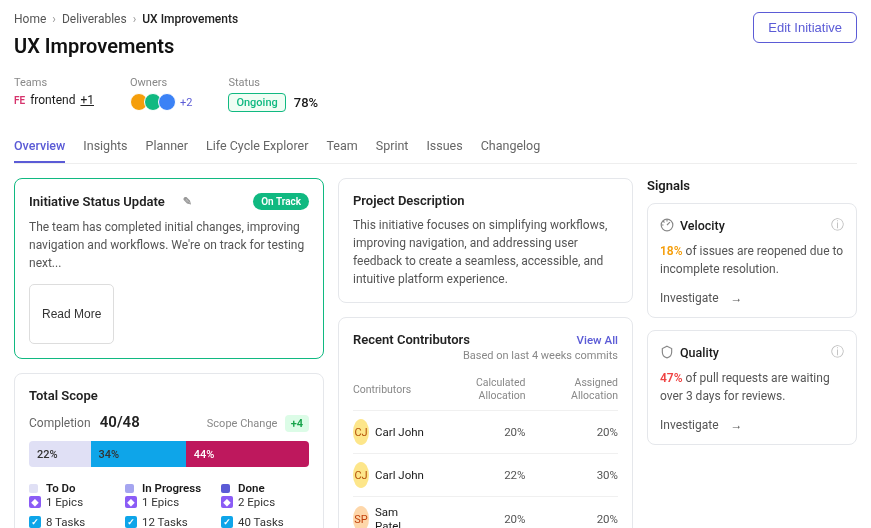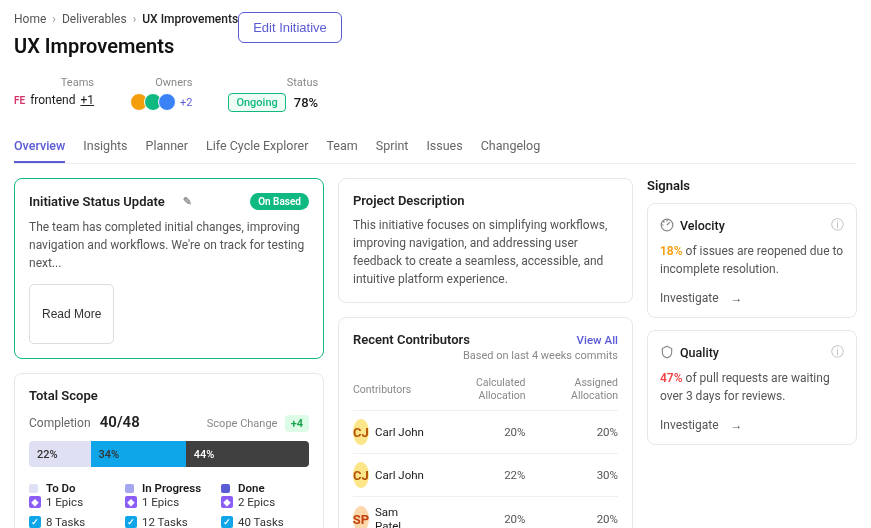--- a/index.html
+++ b/index.html
@@ -1,27 +1,27 @@
 <!DOCTYPE html>
 <html><head>
 <meta charset="utf-8">
 <style>
   * { box-sizing: border-box; margin: 0; padding: 0; }
   body { font-family: -apple-system, BlinkMacSystemFont, "Segoe UI", Roboto, sans-serif; background: #fff; color: #1a1a1a; font-size: 13px; width: 871px; height: 528px; overflow: hidden; padding: 12px 14px; }
   
-  .top-row { display: flex; align-items: flex-start; }
+  .top-row { display: flex; justify-content: space-between; align-items: flex-start; }
   .breadcrumb { display: flex; align-items: center; gap: 6px; font-size: 12px; color: #555; margin-bottom: 8px; }
   .breadcrumb .sep { color: #999; }
   .breadcrumb span[data-interactable="true"] { cursor: pointer; }
   .breadcrumb span.current { color: #222; font-weight: 500; }
   .page-title { font-size: 20px; font-weight: 600; color: #111; margin-bottom: 18px; }
   .edit-btn { border: 1px solid #5b5bd6; color: #5b5bd6; background: #fff; border-radius: 6px; padding: 7px 14px; font-size: 13px; font-weight: 500; cursor: pointer; }
   
   .meta-row { display: flex; gap: 36px; align-items: flex-start; margin-bottom: 20px; }
-  .meta-block .meta-label { font-size: 11px; color: #888; margin-bottom: 4px; text-align: right; }
+  .meta-block .meta-label { font-size: 11px; color: #888; margin-bottom: 4px; }
   .teams-val { display: flex; align-items: center; gap: 5px; font-size: 12px; }
   .team-badge { font-size: 10px; font-weight: 600; color: #d6336c; }
   .team-more { text-decoration: underline; color: #222; cursor:pointer; }
   .owners-val { display: flex; align-items: center; gap: 4px; }
   .avatars { display: flex; }
   .avatars .av { width: 18px; height: 18px; border-radius: 50%; border: 1.5px solid #fff; margin-left: -4px; }
   .avatars .av:first-child { margin-left: 0; }
   .av1 { background: #f59e0b; }
   .av2 { background: #10b981; }
   .av3 { background: #3b82f6; }
@@ -50,21 +50,21 @@
   
   .scope-row { display: flex; justify-content: space-between; align-items: baseline; margin: 10px 0 10px; }
   .completion-label { font-size: 12px; color: #666; }
   .completion-val { font-size: 15px; font-weight: 600; color: #222; margin-left: 6px; }
   .scope-change-label { font-size: 11px; color: #888; }
   .scope-change-badge { background: #dcfce7; color: #16a34a; font-size: 11px; font-weight: 600; padding: 2px 6px; border-radius: 4px; margin-left: 4px; }
   .prog-bar { display: flex; height: 26px; border-radius: 4px; overflow: hidden; margin-bottom: 14px; }
   .seg { display: flex; align-items: center; padding-left: 8px; font-size: 11px; font-weight: 500; color: #333; }
   .seg.todo { background: #e0e0f5; width: 22%; }
   .seg.prog { background: #0ea5e9; width: 34%; }
-  .seg.done { background: #404040; color: #fff; width: 44%; }
+  .seg.done { background: #be185d; color: #fff; width: 44%; }
   .scope-cols { display: flex; gap: 8px; }
   .scope-col { flex: 1; }
   .scope-col-head { display: flex; align-items: center; gap: 8px; font-size: 11.5px; font-weight: 600; }
   .sq { width: 9px; height: 9px; border-radius: 2px; }
   .sq.todo { background: #e0e0f5; }
   .sq.prog { background: #a5a5f0; }
   .sq.done { background: #5b5bd6; }
   .scope-item { display: flex; align-items: center; gap: 5px; font-size: 11.5px; color: #333; margin-bottom: 6px; }
   .ico { width: 12px; height: 12px; border-radius: 2px; display: inline-flex; align-items: center; justify-content: center; font-size: 9px; color: #fff; font-weight: bold; }
   .ico.epic { background: #8b5cf6; }
@@ -72,21 +72,21 @@
   .ico.bug { background: #ef4444; }
   
   .sub { font-size: 11px; color: #888; margin-top: 2px; margin-bottom: 10px; text-align: right; }
   .view-all { font-size: 11.5px; color: #5b5bd6; cursor:pointer; font-weight: 500; }
   .contrib-table { width: 100%; border-collapse: collapse; font-size: 11.5px; }
   .contrib-table th { text-align: left; font-weight: 400; color: #888; font-size: 10.5px; padding: 4px 0 8px; }
   .contrib-table th.r { text-align: right; }
   .contrib-table td { padding: 8px 0; border-top: 1px solid #f0f0f0; }
   .contrib-table td.r { text-align: right; color: #555; }
   .contrib { display: flex; align-items: center; gap: 6px; }
-  .cav { width: 16px; height: 26px; border-radius: 50%; display: inline-flex; align-items: center; justify-content: center; font-size: 13px; font-weight: 700; }
+  .cav { width: 16px; height: 26px; border-radius: 50%; display: inline-flex; align-items: center; justify-content: center; font-size: 11px; font-weight: 400; }
   .cav.cj { background: #fde68a; color: #b45309; }
   .cav.sp { background: #fed7aa; color: #c2410c; }
   
   .signals-title { font-size: 13px; font-weight: 600; margin-bottom: 10px; }
   .signal-card { border: 1px solid #e5e7eb; border-radius: 8px; padding: 12px; margin-bottom: 12px; }
   .signal-head { display: flex; justify-content: space-between; align-items: center; margin-bottom: 8px; }
   .signal-name { display: flex; align-items: center; gap: 6px; font-size: 12.5px; font-weight: 500; }
   .signal-icon { width: 14px; height: 14px; color: #888; }
   .info-icon { color: #bbb; cursor:pointer; }
   .signal-text { font-size: 12px; color: #555; line-height: 1.5; margin-bottom: 12px; }
@@ -152,21 +152,21 @@
 </div>
 
 <div class="content">
   <div class="col-left">
     <div class="card green" data-interactable="false">
       <div class="card-head">
         <div class="card-title">
           <span data-interactable="false">Initiative Status Update</span>
           <span class="pencil" data-interactable="true">✎</span>
         </div>
-        <span class="ontrack" data-interactable="false">On Based</span>
+        <span class="ontrack" data-interactable="false">On Track</span>
       </div>
       <div class="card-body" data-interactable="false">The team has completed initial changes, improving navigation and workflows. We're on track for testing next...</div>
       <button class="read-more-btn" data-interactable="true">Read More</button>
     </div>
 
     <div class="card" data-interactable="false">
       <div class="card-title" data-interactable="false">Total Scope</div>
       <div class="scope-row">
         <div>
           <span class="completion-label" data-interactable="false">Completion</span>

